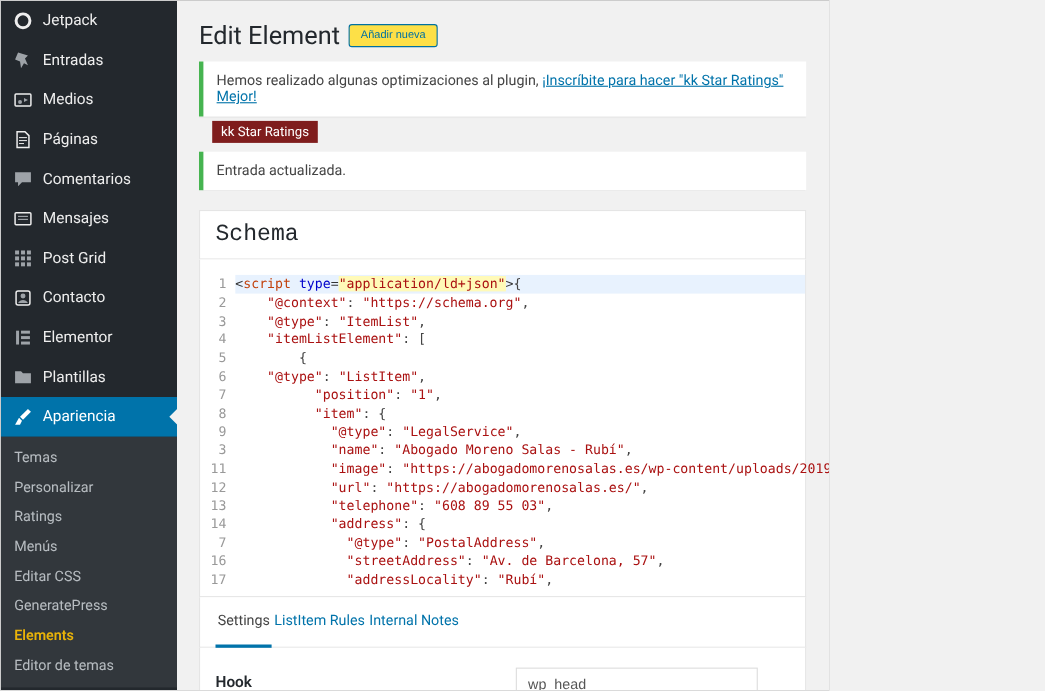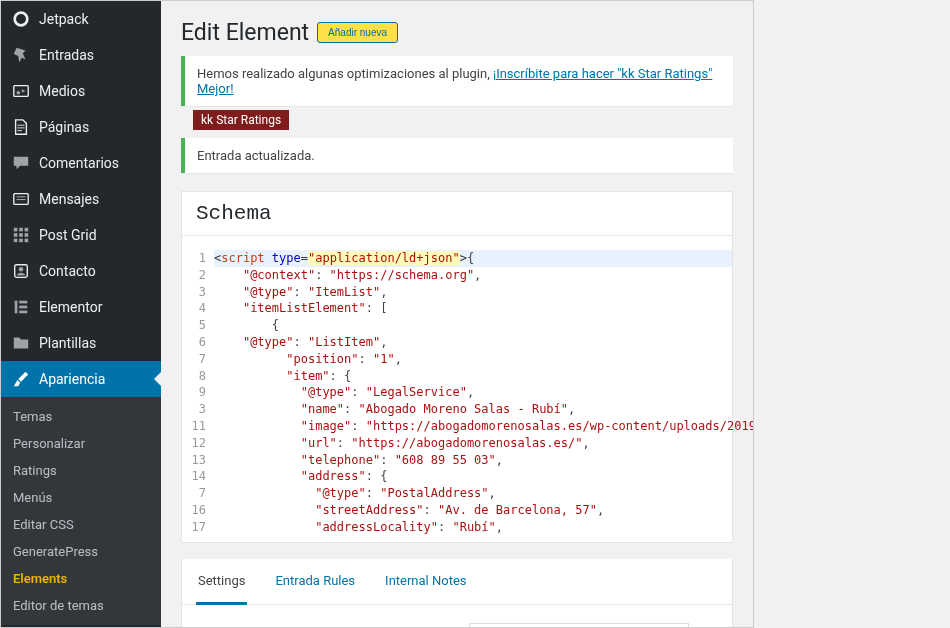--- a/index.html
+++ b/index.html
@@ -27,21 +27,21 @@
 .code-row { display: flex; font-family: "Consolas","Monaco",monospace; font-size: 12px; line-height: 1.4; }
 .gutter { width: 32px; text-align: right; padding-right: 8px; color: #999; user-select: none; flex-shrink: 0; }
 .code-line { white-space: pre; flex: 1; }
 .code-row.active .code-line { background: #e8f2fe; }
 .tok-tag { color: #c2410c; }
 .tok-attr { color: #00c; }
 .tok-str { color: #a11; }
 .tok-str-hi { background: #fffab8; color: #a11; }
 .tok-key { color: #a11; }
 .tok-punc { color: #333; }
-.tabs { background: #fff; border: 1px solid #e5e5e5; border-top: none; padding: 0 14px; display: flex; gap: 26px; margin-top: 16px; }
+.tabs { background: #fff; border: 1px solid #e5e5e5; border-top: none; padding: 0 14px; display: flex; }
 .tab { padding: 14px 2px; font-size: 13px; color: #0073aa; cursor: pointer; }
 .tab.active { color: #444; border-bottom: 3px solid #0073aa; margin-bottom: -1px; }
 .hook-row { background: #fff; border: 1px solid #e5e5e5; border-top: none; padding: 18px 14px; display: flex; align-items: center; gap: 240px; }
 .hook-label { font-size: 14px; font-weight: 600; color: #23282d; }
 .hook-input { border: 1px solid #ddd; padding: 6px 10px; font-size: 13px; width: 220px; background: #fff; color: #555; }
 </style>
 </head>
 <body>
 
 <div class="wrap">
@@ -249,21 +249,21 @@
           <div class="code-line">              <span class="tok-key">"streetAddress"</span>: <span class="tok-str">"Av. de Barcelona, 57"</span>,</div>
         </div>
         <div class="code-row">
           <div class="gutter">17</div>
           <div class="code-line">              <span class="tok-key">"addressLocality"</span>: <span class="tok-str">"Rubí"</span>,</div>
         </div>
       </div>
 
     <div class="tabs" id="tabs">
         <div class="tab active">Settings</div>
-        <div class="tab">Entrada Rules</div>
+        <div class="tab">ListItem Rules</div>
         <div class="tab">Internal Notes</div>
       </div>
 
     <div class="hook-row">
       <span class="hook-label">Hook</span>
       <input class="hook-input" value="wp_head" style="">
     </div>
   </div>
 </div>
 

